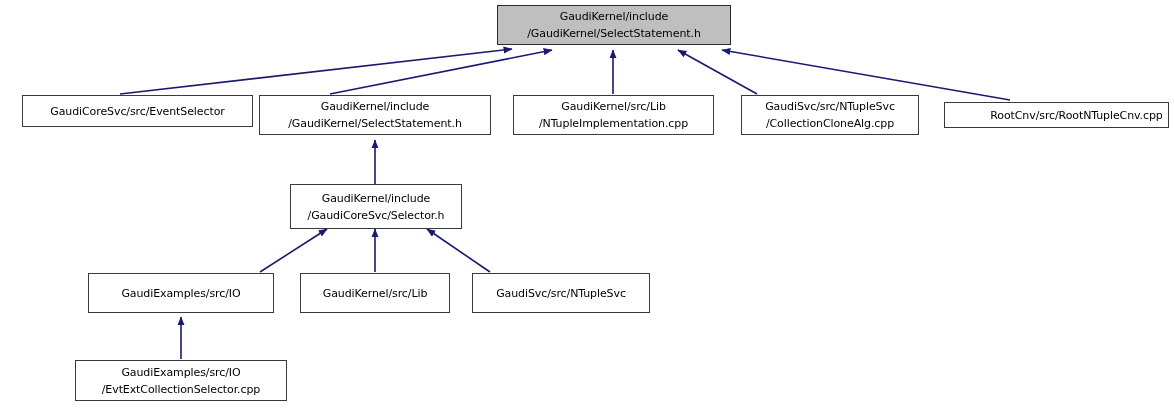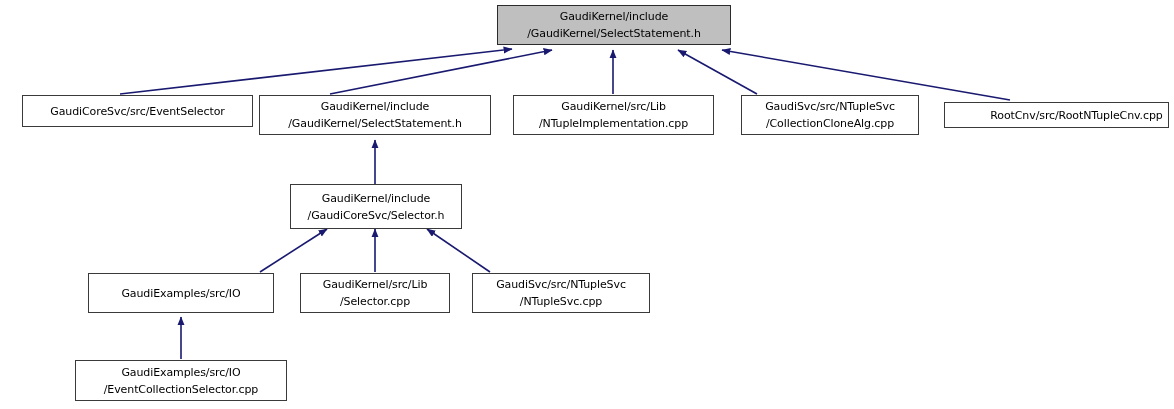--- a/index.html
+++ b/index.html
@@ -111,26 +111,24 @@
     <span class="ln">GaudiKernel/include</span>
     <span class="ln">/GaudiCoreSvc/Selector.h</span>
   </div>
 
   <div class="node" style="left:88px; top:273px; width:186px; height:40px;">
     <span class="ln">GaudiExamples/src/IO</span>
   </div>
 
   <div class="node" style="left:300px; top:273px; width:150px; height:40px;">
     <span class="ln">GaudiKernel/src/Lib</span>
-    <span class="ln">/Selector.cpp</span>
   </div>
 
   <div class="node" style="left:472px; top:273px; width:178px; height:40px;">
     <span class="ln">GaudiSvc/src/NTupleSvc</span>
-    <span class="ln">/NTupleSvc.cpp</span>
   </div>
 
   <div class="node" style="left:75px; top:360px; width:212px; height:41px;">
     <span class="ln">GaudiExamples/src/IO</span>
-    <span class="ln">/EventCollectionSelector.cpp</span>
+    <span class="ln">/EvtExtCollectionSelector.cpp</span>
   </div>
 
 </div>
 
 </body></html>

